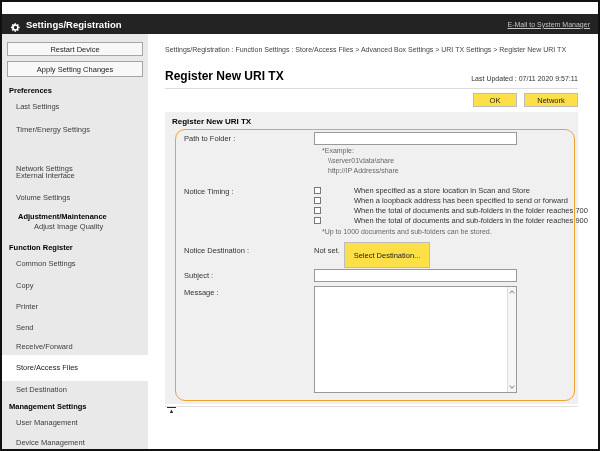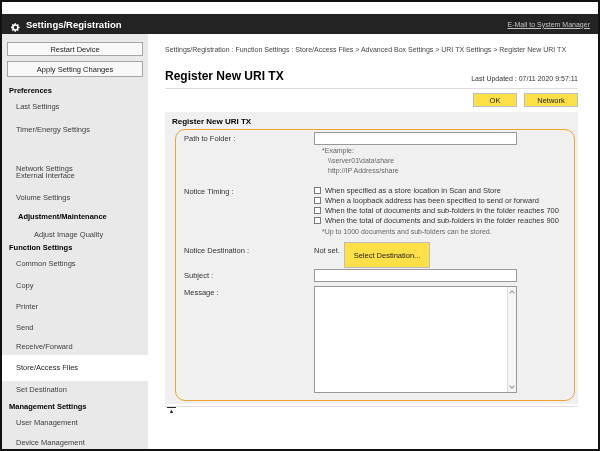--- a/index.html
+++ b/index.html
@@ -47,21 +47,21 @@
 
   .panel { position:absolute; left:163px; right:20px; top:110px; height:292px; background:#f0f0f0; }
   .panel-title { position:absolute; left:7px; top:5px; font-size:8px; font-weight:bold; color:#000; }
   .obox { position:absolute; left:10px; right:3px; top:17px; bottom:3px;
           border:1.5px solid #F0A22E; border-radius:10px; }
   .flabel { position:absolute; left:8px; font-size:7.5px; color:#333; }
   .tinput { position:absolute; left:138px; width:203px; height:13px; background:#fff;
             border:1px solid #999; font-size:7.5px; padding:0 3px; font-family:inherit; color:#222; }
   .example { position:absolute; left:146px; top:16px; font-size:7px; color:#666; line-height:10px; }
   .example .ind { padding-left:6px; }
-  .cbrow { position:absolute; left:138px; display:flex; align-items:center; height:10px; cursor:pointer; }
+  .cbrow { position:absolute; left:138px; display:flex; align-items:center; height:10px; cursor:pointer;gap:29px; }
   .cb { width:7px; height:7px; background:#fff; border:1px solid #777; margin-right:4px; flex:0 0 auto; }
   .cbl { font-size:7.5px; color:#333; white-space:nowrap; }
   .note { position:absolute; left:146px; top:98px; font-size:7px; color:#666; }
   .notset { position:absolute; left:138px; top:116px; font-size:7.5px; color:#333; }
   .btn-select { position:absolute; left:168px; top:112px; width:86px; height:26px; }
   .msgbox { position:absolute; left:138px; top:156px; width:203px; height:107px; background:#fff;
             border:1px solid #999; cursor:text; }
   .rail { position:absolute; right:0; top:0; bottom:0; width:9px; background:#f6f6f6; border-left:1px solid #ddd; }
   .chev { position:absolute; right:2.5px; width:4px; height:4px;
           border-right:1px solid #999; border-bottom:1px solid #999; }
@@ -94,23 +94,23 @@
     <button class="side-btn" style="top:27px; height:16px;">Apply Setting Changes</button>
 
     <div class="srow sec" style="top:52px;">Preferences</div>
     <div class="srow item" style="top:68px;">Last Settings</div>
     <div class="srow item" style="top:91px;">Timer/Energy Settings</div>
     <div class="srow item" style="top:114px;margin-top:16px;">Network Settings</div>
     <div class="srow item" style="top:137px;">External Interface</div>
     <div class="srow item" style="top:159px;">Volume Settings</div>
 
     <div class="srow sec" style="top:178px;padding-left:16px;">Adjustment/Maintenance</div>
-    <div class="srow item" style="top:196px;padding-left:32px;">Adjust Image Quality</div>
+    <div class="srow item" style="top:188px;padding-left:32px;">Adjust Image Quality</div>
 
-    <div class="srow sec" style="top:209px;">Function Settings</div>
+    <div class="srow sec" style="top:209px;">Function Register</div>
     <div class="srow item" style="top:225px;">Common Settings</div>
     <div class="srow item" style="top:247px;">Copy</div>
     <div class="srow item" style="top:268px;">Printer</div>
     <div class="srow item" style="top:289px;">Send</div>
     <div class="srow item" style="top:308px;">Receive/Forward</div>
     <div class="srow item selected" style="top:321px;">Store/Access Files</div>
     <div class="srow item" style="top:351px;">Set Destination</div>
 
     <div class="srow sec" style="top:368px;">Management Settings</div>
     <div class="srow item" style="top:384px;">User Management</div>

